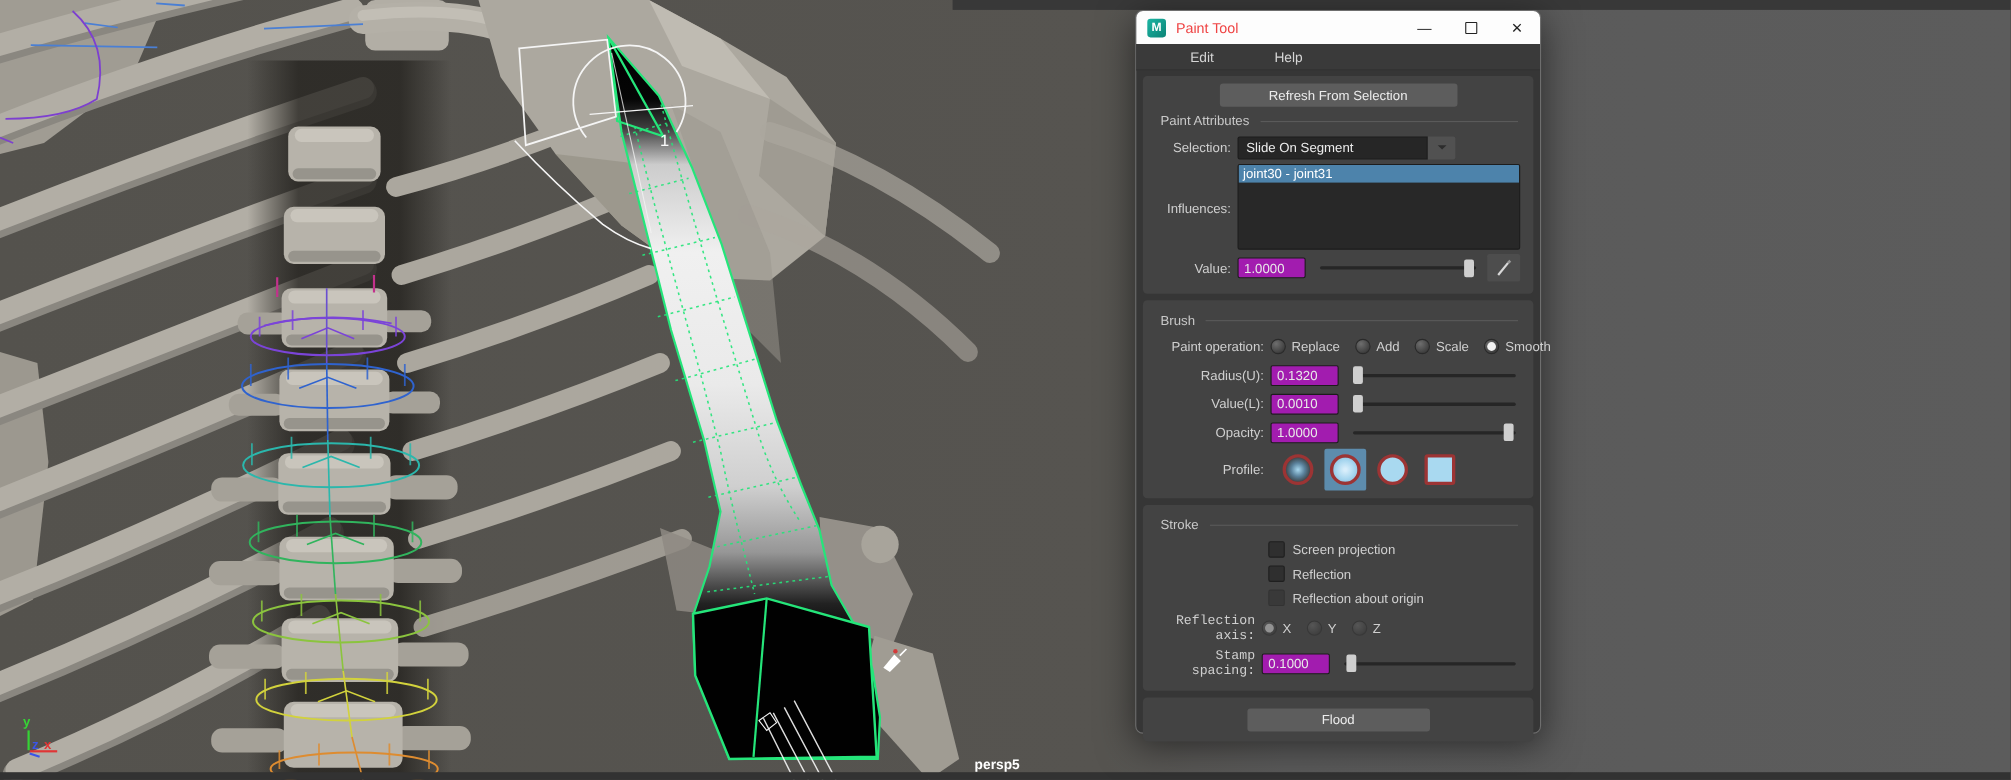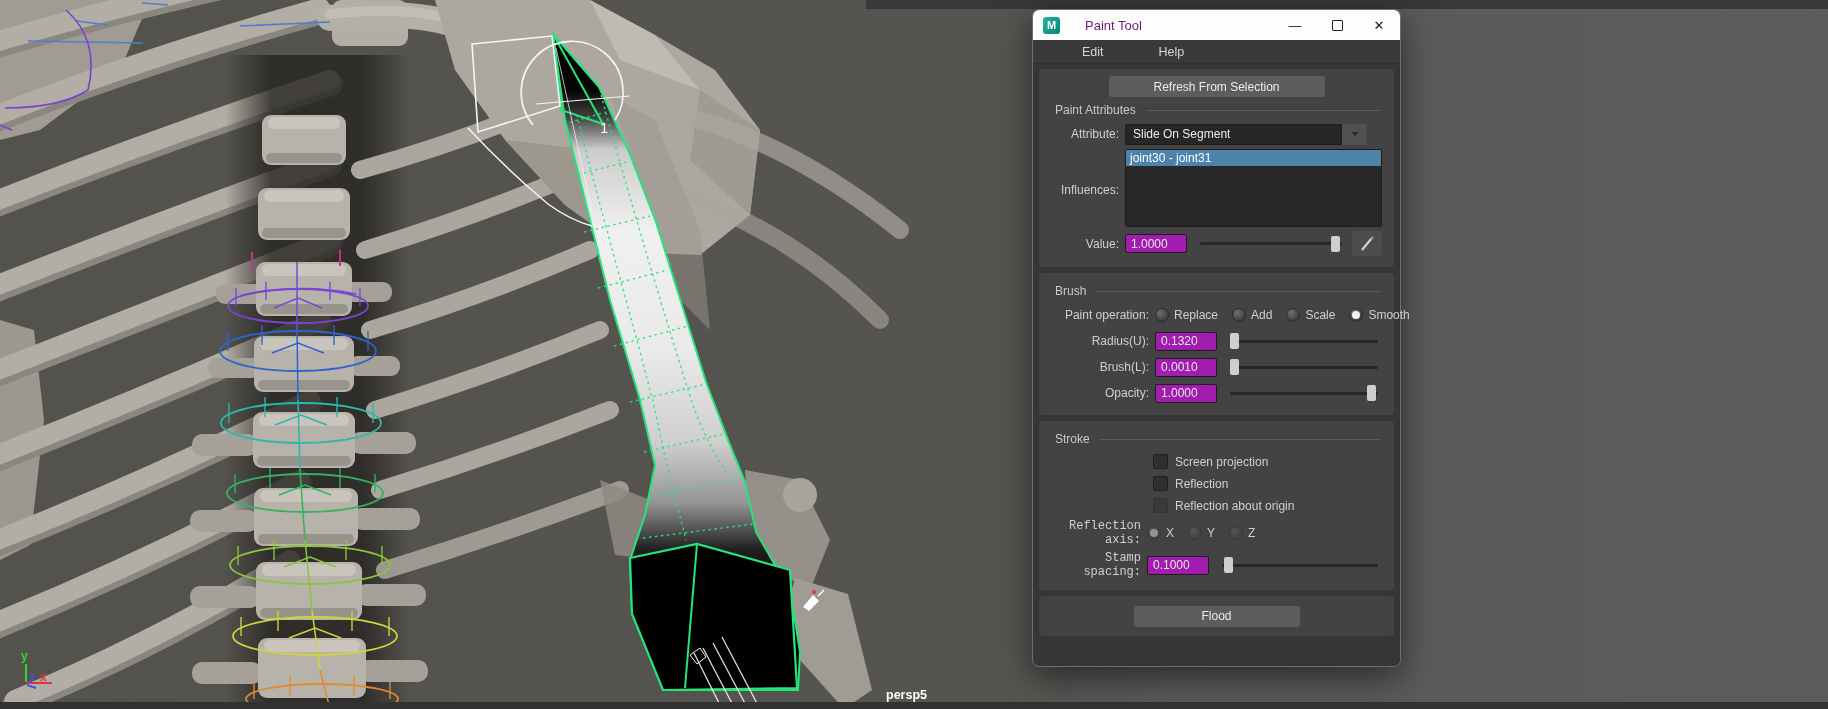--- a/index.html
+++ b/index.html
@@ -9,21 +9,21 @@
 
   
   .dialog{position:absolute;left:1032px;top:9px;width:369px;height:658px;
           background:#363636;border:1px solid #6e6e6e;border-radius:7px;
           box-shadow:0 10px 34px rgba(0,0,0,.55);display:flex;flex-direction:column;box-sizing:border-box;}
   .titlebar{height:30px;flex:none;background:#fdfdfd;border-radius:6px 6px 0 0;
             display:flex;align-items:center;}
   .app-icon{width:17px;height:17px;margin-left:10px;border-radius:3px;flex:none;
             background:linear-gradient(135deg,#1cb5a3,#0c8376);color:#fff;font-size:11px;font-weight:bold;
             display:flex;align-items:center;justify-content:center;}
-  .title{margin-left:25px;font-size:13px;color:#701a75;}
+  .title{margin-left:9px;font-size:13px;color:#ef4444;}
   .wcontrols{margin-left:auto;display:flex;height:100%;}
   .wbtn{width:42px;height:100%;display:flex;align-items:center;justify-content:center;
         color:#222;font-size:13px;cursor:default;}
   .maxglyph{display:inline-block;width:9px;height:9px;border:1.3px solid #222;border-radius:1px;}
   .menubar{height:23px;flex:none;background:#3a3a3a;display:flex;align-items:center;
            gap:18px;padding-left:12px;border-bottom:1px solid #313131;}
   .menu-item{font-size:12.5px;color:#d6d6d6;margin-left:37px;}
   .content{flex:1;padding-top:5px;display:flex;flex-direction:column;}
 
   .panel{background:#434343;border-radius:4px;margin:0 6px 6px 6px;padding:5px 4px 7px 4px;}
@@ -39,21 +39,21 @@
   .row{display:flex;align-items:center;margin:4px 8px 4px 0;min-height:22px;}
   .row.top{align-items:center;}
   .lbl{font-size:12px;color:#cfcfcf;text-align:right;padding-right:6px;flex:none;}
   .lbl.pa{width:76px;}
   .lbl.br{width:106px;}
   .lbl.st{width:98px;font-family:Liberation Mono, monospace;}
   .dim{color:#828282;}
 
   .field{width:50px;height:15px;background:#a21caf;border:1px solid #1c1c1c;border-radius:2px;
          color:#e8e8e8;font-size:12px;padding:1px 5px;flex:none;font-family:"Liberation Sans",sans-serif;}
-  .dropdown{display:flex;flex:none;width:242px;height:21px;}
+  .dropdown{display:flex;flex:none;width:198px;height:21px;}
   .dd-value{flex:1;background:#262626;border:1px solid #1c1c1c;border-radius:2px 0 0 2px;
             color:#ececec;font-size:12px;display:flex;align-items:center;padding-left:7px;}
   .dd-btn{width:25px;background:#515151;border-radius:0 2px 2px 0;display:flex;align-items:center;justify-content:center;}
   .dd-btn::after{content:"";border:4.5px solid transparent;border-top-color:#2c2c2c;margin-top:4px;}
 
   .listbox{width:268px;height:76px;background:#282828;border:1px solid #1d1d1d;border-radius:2px;overflow:hidden;}
   .list-item{height:16px;font-size:12px;color:#e8e8e8;padding:0 4px;line-height:16px;}
   .list-item.selected{background:#4d83ab;color:#fff;}
 
   .slider{position:relative;flex:1;height:16px;margin:0 4px 0 13px;}
@@ -344,21 +344,21 @@
 
   <div class="content">
 
     <div class="panel">
       <button class="btn refresh">Refresh From Selection</button>
       <div class="section-header">
             <span>Paint Attributes</span>
           </div>
 
       <div class="row">
-        <span class="lbl pa">Attribute:</span>
+        <span class="lbl pa">Selection:</span>
         <div class="dropdown">
           <span class="dd-value">Slide On Segment</span>
           <span class="dd-btn"></span>
         </div>
       </div>
 
       <div class="row top">
         <span class="lbl pa" style="padding-top:3px">Influences:</span>
         <div class="listbox">
           <div class="list-item selected">joint30 - joint31</div>
@@ -409,37 +409,54 @@
       <div class="row">
         <span class="lbl br">Radius(U):</span>
         <input class="field" value="0.1320" style="">
         <div class="slider">
           <div class="track"></div>
           <div class="handle" style="left: calc(3% - 4px);"></div>
         </div>
       </div>
 
       <div class="row">
-        <span class="lbl br">Brush(L):</span>
+        <span class="lbl br">Value(L):</span>
         <input class="field" value="0.0010" style="">
         <div class="slider">
           <div class="track"></div>
           <div class="handle" style="left: calc(3% - 4px);"></div>
         </div>
       </div>
 
       <div class="row">
         <span class="lbl br">Opacity:</span>
         <input class="field" value="1.0000" style="">
         <div class="slider">
           <div class="track"></div>
           <div class="handle" style="left: calc(95% - 4px);"></div>
         </div>
       </div>
 
+      <div class="profile-row">
+        <span class="lbl br">Profile:</span>
+        <div class="tiles">
+          <div class="profile-tile">
+                <span class="p-icon p-gaussian"></span>
+              </div>
+          <div class="profile-tile selected">
+                <span class="p-icon p-soft"></span>
+              </div>
+          <div class="profile-tile">
+                <span class="p-icon p-solid"></span>
+              </div>
+          <div class="profile-tile">
+                <span class="p-icon p-square"></span>
+              </div>
+        </div>
+      </div>
     </div>
 
     <div class="panel">
       <div class="section-header">
             <span>Stroke</span>
           </div>
 
       <div class="cbrow">
         <span class="checkbox"></span>
         <span class="cblbl">Screen projection</span>

